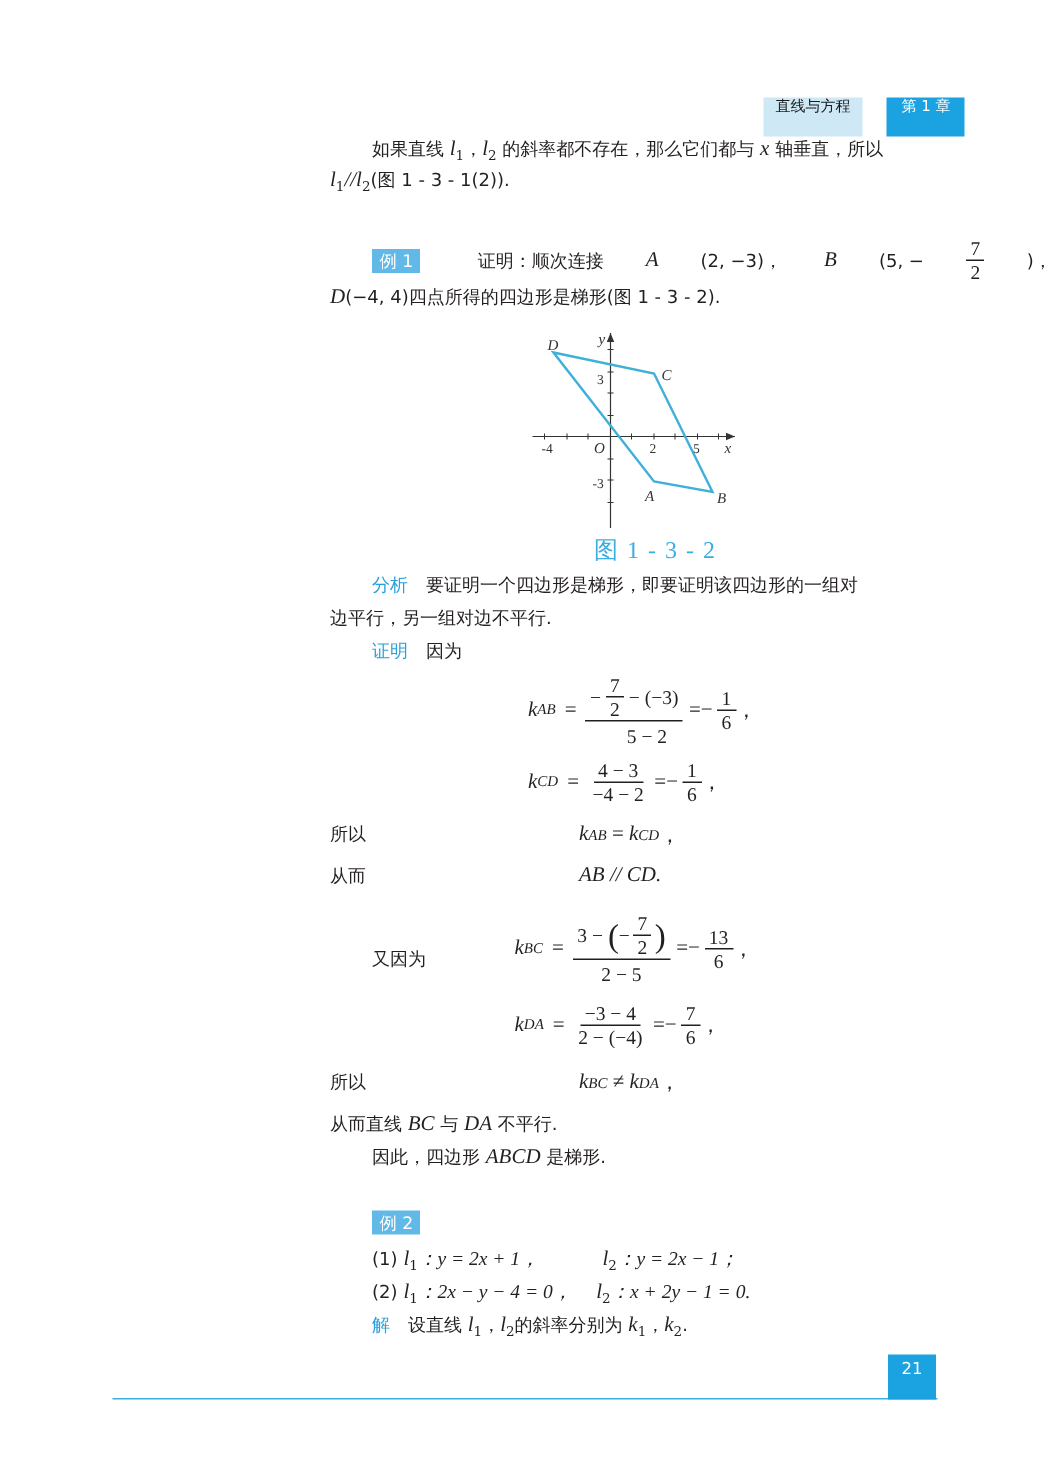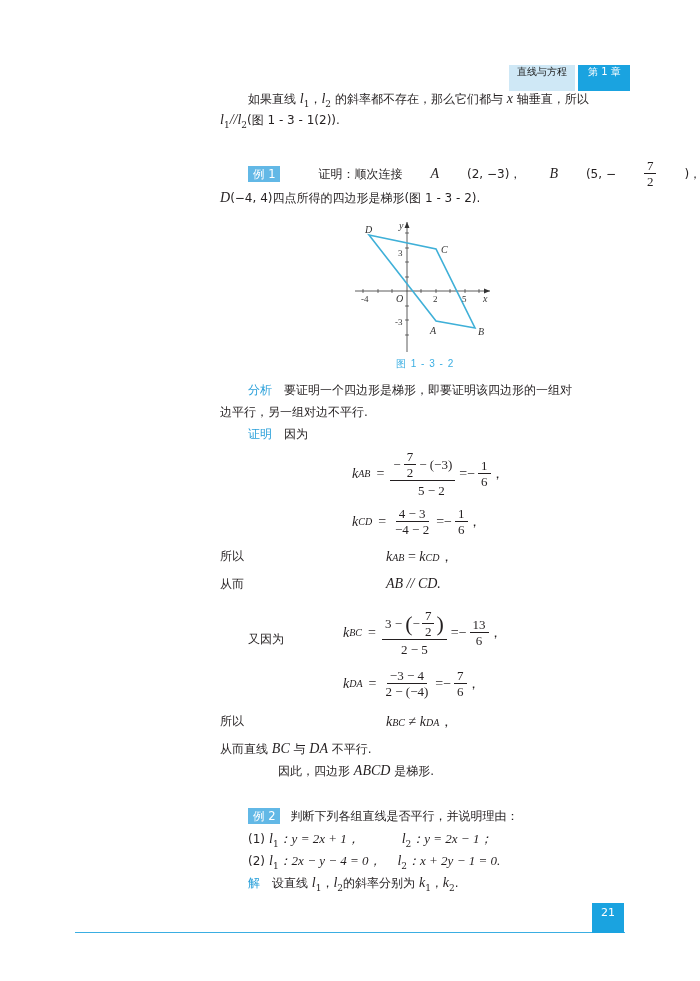--- a/index.html
+++ b/index.html
@@ -8,21 +8,21 @@
     font-family: "DejaVu Serif", "Liberation Serif", serif;
     color: #231f20;
   }
   .abs { position: absolute; }
   .header-band {
     position: absolute; left: 509px; top: 65px; height: 26px;
     display: flex; align-items: stretch; font-family: "DejaVu Sans", sans-serif;
     font-size: 10px;
   }
   .header-band .sec { background: #cfe8f6; color: #1a1a1a; padding: 0 8px; line-height: 14px; }
-  .header-band .chap { background: #1aa3e0; color: #ffffff; padding: 0 9px 0 10px; line-height: 14px; margin-left: 3px; }
+  .header-band .chap { background: #1aa3e0; color: #ffffff; padding: 0 9px 0 10px; line-height: 14px; margin-left: 16px; }
   .line { position: absolute; font-size: 12.5px; line-height: 18px; white-space: nowrap; }
   .it { font-style: italic; font-family: "Liberation Serif", serif; font-size: 14px; }
   .cn { font-family: "DejaVu Sans", sans-serif; font-size: 12px; }
   .tag {
     display: inline-block; background: #62b8e6; color: #ffffff;
     font-family: "DejaVu Sans", sans-serif; font-size: 11.5px; padding: 0 5px;
     line-height: 16px; margin-right: 10px;
   }
   .blue-label { color: #2aa0da; font-family: "DejaVu Sans", sans-serif; font-size: 12px; margin-right: 12px; }
   .frac { display: inline-flex; flex-direction: column; align-items: center; vertical-align: middle; font-family: "Liberation Serif", serif; font-size: 13px; line-height: 15px; }
@@ -31,21 +31,21 @@
   .math { position: absolute; font-family: "Liberation Serif", serif; font-size: 14px; white-space: nowrap; display: flex; align-items: center; }
   .math .k { font-style: italic; }
   .math .sub { font-size: 10px; font-style: italic; vertical-align: -3px; }
   .math .eq { margin: 0 6px; }
   .footer-line { position: absolute; left: 75px; top: 932px; width: 550px; height: 1px; background: #3aaee2; }
   .page-badge {
     position: absolute; left: 592px; top: 903px; width: 32px; height: 30px;
     background: #1aa3e0; color: #ffffff; font-family: "DejaVu Sans", sans-serif;
     font-size: 11px; text-align: center; line-height: 20px;
   }
-  .fig-caption { position: absolute; left: 396px; top: 357px; color: #3aaee2; font-family: Liberation Sans, sans-serif; font-size: 10px; letter-spacing: 1px; }
+  .fig-caption { position: absolute; left: 396px; top: 357px; color: #3aaee2; font-family: Liberation Serif, serif; font-size: 16px; letter-spacing: 1px; }
   svg text { font-family: "Liberation Serif", serif; }
 </style>
 </head>
 <body>
 
 <div class="header-band">
   <span class="sec">直线与方程</span>
   <span class="chap">第 1 章</span>
 </div>
 
@@ -229,27 +229,26 @@
     <span class="sub">BC</span>
   <span style="white-space:pre"> ≠ </span>
   <span class="k">k</span>
     <span class="sub">DA</span>
   <span>，</span>
 </div>
 
 <div class="line" style="left:220px; top:740px;">
   <span class="cn">从而直线 </span><span class="it">BC</span><span class="cn"> 与 </span><span class="it">DA</span><span class="cn"> 不平行.</span>
 </div>
-<div class="line" style="left:248px; top:762px;margin-left:30px;">
+<div class="line" style="left:248px; top:762px;">
   <span class="cn">因此，四边形 </span><span class="it">ABCD</span><span class="cn"> 是梯形.</span>
 </div>
 
 <div class="line" style="left:248px; top:807px; display:flex; align-items:center;">
   <span class="tag">例 2</span>
-    <span class="cn">判断下列各组直线是否平行，并说明理由：</span>
 </div>
 <div class="line" style="left:248px; top:830px;">
   <span class="cn">(1)</span>
   <span class="it">l</span><sub style="font-size:9px">1</sub><span class="it" style="font-size:13px">：y = 2x + 1，</span>
   <span style="display:inline-block;width:34px;"></span>
   <span class="it">l</span><sub style="font-size:9px">2</sub><span class="it" style="font-size:13px">：y = 2x − 1；</span>
 </div>
 <div class="line" style="left:248px; top:852px;">
   <span class="cn">(2)</span>
   <span class="it">l</span><sub style="font-size:9px">1</sub><span class="it" style="font-size:13px">：2x − y − 4 = 0，</span>

